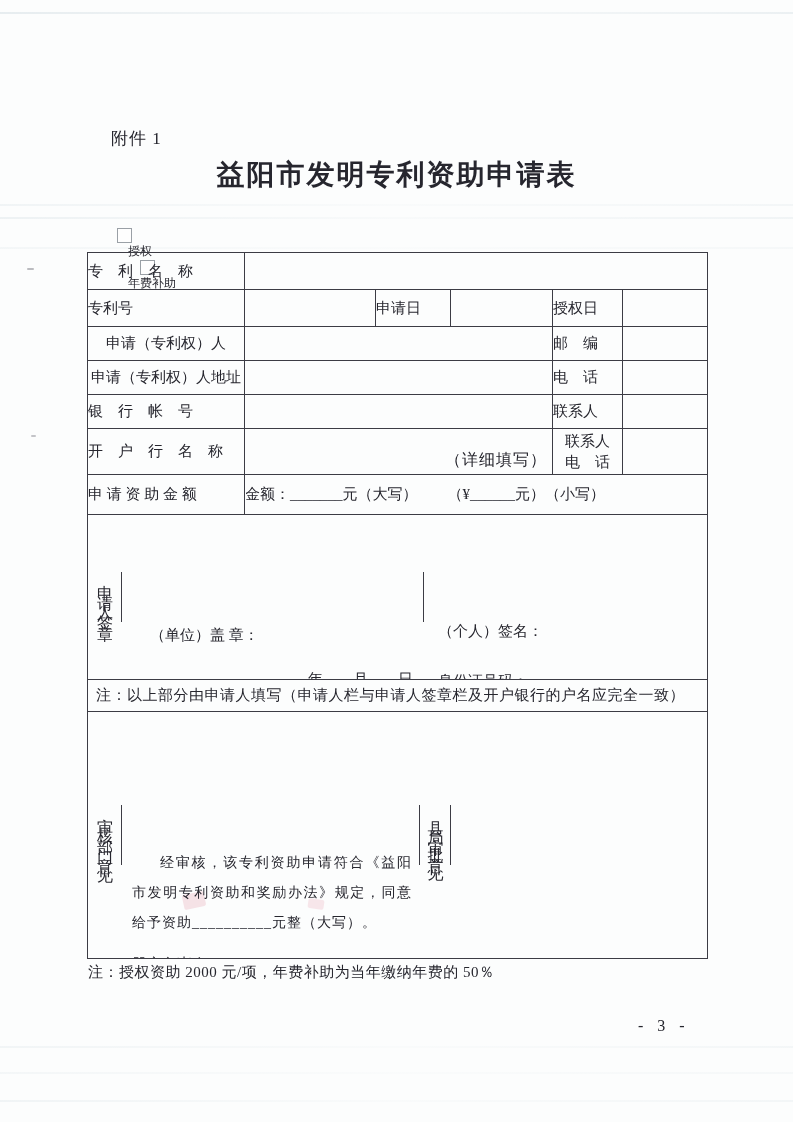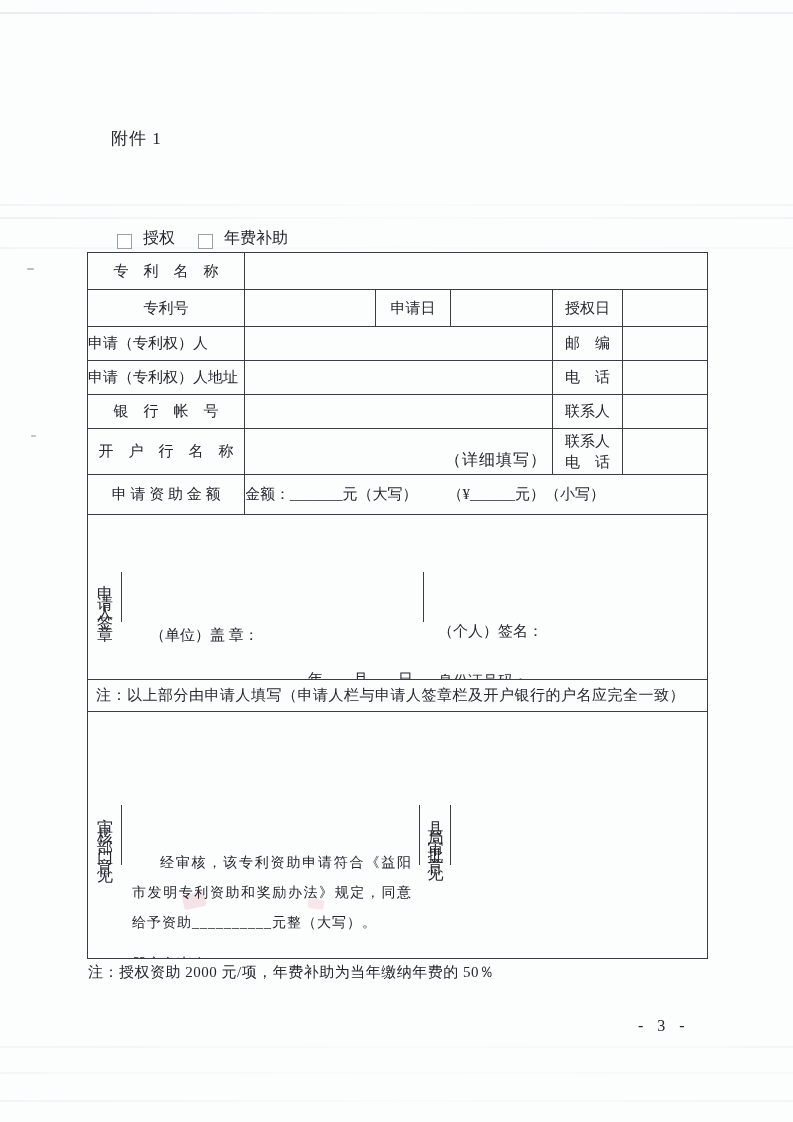--- a/index.html
+++ b/index.html
@@ -11,29 +11,29 @@
   }
   
   .streak{position:absolute;left:0;width:100%;height:2px;pointer-events:none;
     background:linear-gradient(90deg,rgba(150,175,188,.38),rgba(150,175,188,.10),rgba(150,175,188,.30));}
   .speck{position:absolute;pointer-events:none;border-radius:2px;}
 
   .attachment{position:absolute;left:96px;top:127px;font-size:17px;letter-spacing:1px;margin-left:15px;}
   .doc-title{position:absolute;left:0;right:0;top:156px;text-align:center;
     font-size:28px;font-weight:bold;letter-spacing:2px;}
 
-  .checkbox-row{position:absolute;left:117px;top:228px;display:flex;align-items:flex-end;font-size:16px;}
+  .checkbox-row{position:absolute;left:117px;top:228px;display:flex;align-items:flex-start;font-size:12px;flex-direction:column;}
   .cbx{width:13px;height:13px;border:1px solid #9aa0a6;background:rgba(255,255,255,.6);display:inline-block;}
   .cbx-label{margin-left:11px;}
   .cbx2{margin-left:23px;}
 
   table.form{position:absolute;left:87px;top:252px;width:620px;border-collapse:collapse;table-layout:fixed;}
   table.form td{border:1px solid #3c3c44;font-size:15px;padding:0;vertical-align:middle;overflow:hidden;}
-  .lbl{text-align:center;margin-top:46px;}
-  .lbl-sm{text-align:left;font-size:14px;}
+  .lbl{margin-top:46px;}
+  .lbl-sm{text-align:center;font-size:14px;}
   .cell-rel{position:relative;}
   .hint{position:absolute;right:5px;bottom:3px;font-size:16px;letter-spacing:1px;}
   .two-line{text-align:center;line-height:1.35;font-size:15px;}
   .amount-line{padding-left:8px;text-align:left;border-radius:13px;}
 
   .raw{padding:0 !important;}
   .flexrow{display:flex;height:100%;}
   .vcell{display:flex;align-items:center;justify-content:center;border-right:1px solid #3c3c44;}
   .vlabel{writing-mode:vertical-rl;text-orientation:upright;font-size:16px;letter-spacing:10px;}
   .w33{width:33px;flex:0 0 33px;}
@@ -63,20 +63,21 @@
   <div class="streak" style="top:247px;opacity:.22"></div>
   <div class="streak" style="top:1046px;opacity:.28"></div>
   <div class="streak" style="top:1072px;opacity:.22"></div>
   <div class="streak" style="top:1100px;opacity:.30"></div>
   <div class="speck" style="left:27px;top:268px;width:7px;height:2px;background:rgba(90,90,100,.40)"></div>
   <div class="speck" style="left:31px;top:435px;width:5px;height:2px;background:rgba(90,90,100,.35)"></div>
   <div class="speck" style="left:183px;top:893px;width:22px;height:15px;background:rgba(225,130,150,.22);transform:rotate(-12deg)"></div>
   <div class="speck" style="left:308px;top:899px;width:16px;height:10px;background:rgba(225,130,150,.18);transform:rotate(8deg)"></div>
 
   <div class="attachment">附件 1</div>
+  <div class="doc-title">益阳市发明专利资助申请表</div>
 
   <div class="checkbox-row">
     <span class="cbx"></span>
     <span class="cbx-label">授权</span>
     <span class="cbx cbx2"></span>
     <span class="cbx-label">年费补助</span>
   </div>
 
   <table class="form">
     <colgroup>

